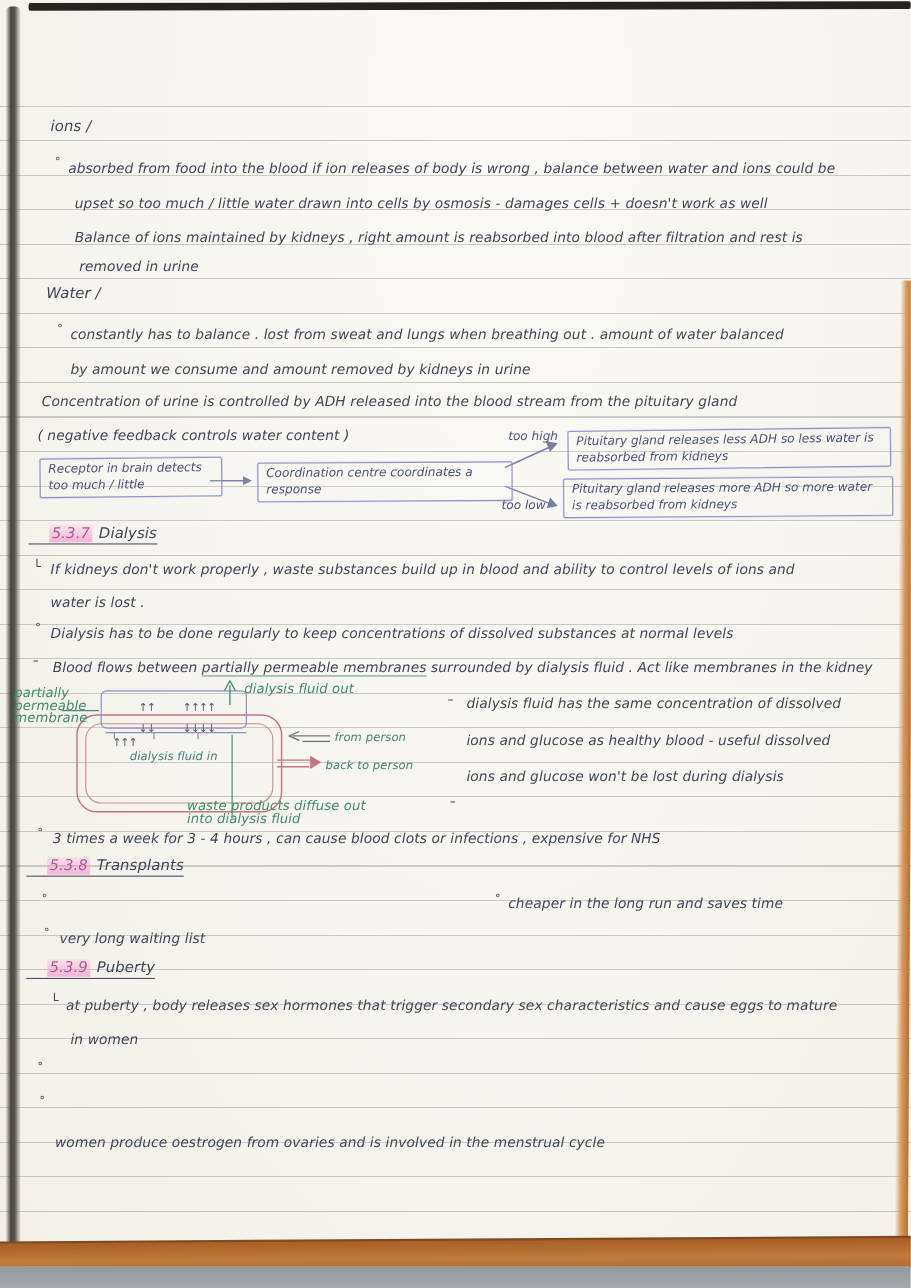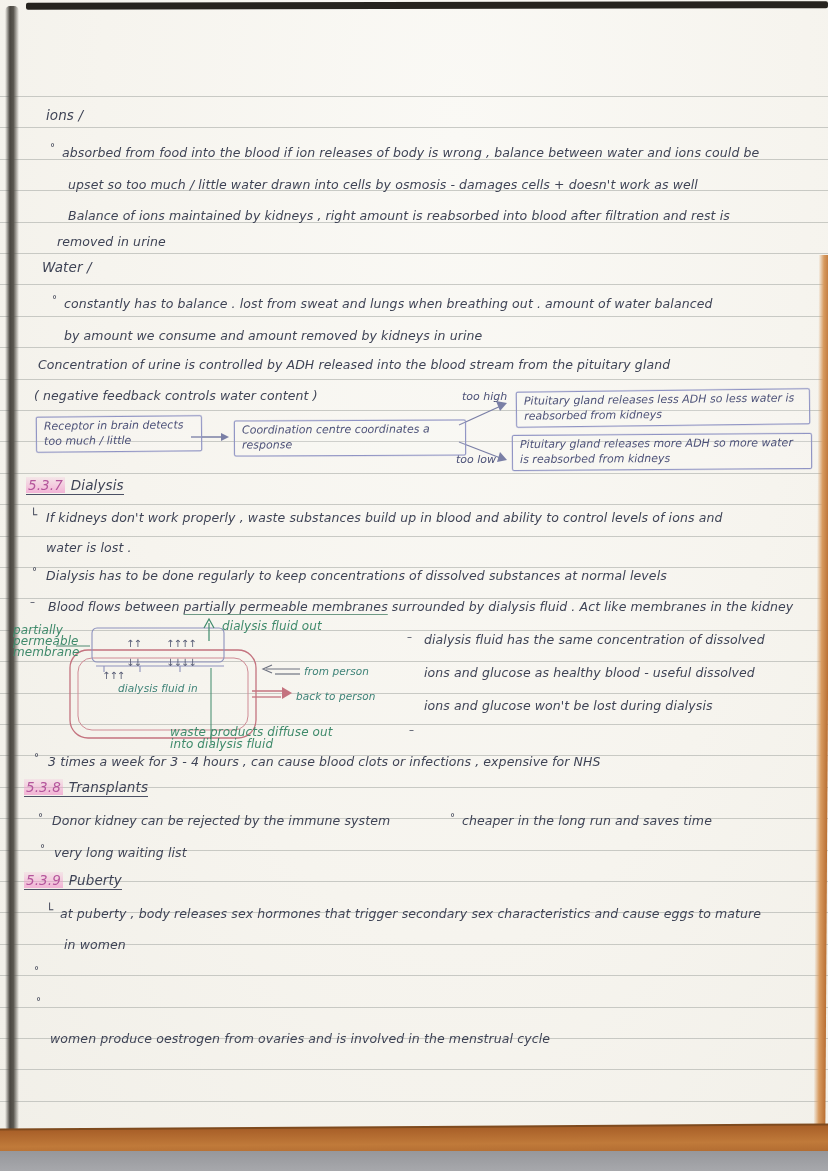--- a/index.html
+++ b/index.html
@@ -18,21 +18,21 @@
   .table-line{position:absolute;left:0;right:0;top:1126px;height:3px;background:#7e4a1e;transform:rotate(-.35deg);}
   .table-orange{position:absolute;left:-4px;right:-4px;top:1128px;height:27px;transform:rotate(-.35deg);
                 background:linear-gradient(to bottom,#a85f28,#c07a3a 60%,#b06a30);}
   .table-grey{position:absolute;left:0;right:0;top:1151px;height:20px;background:linear-gradient(to bottom,#96979b,#a7a8ac);}
 
   .hw{position:absolute;font:italic 12.5px "DejaVu Sans",sans-serif;color:#3f4456;
       letter-spacing:.1px;white-space:nowrap;line-height:16px;}
   .head{font-size:13.5px;}
   .uline{border-bottom:1.2px solid #4b5064;padding-bottom:1px;}
   .secnum{color:#b5569c;background:linear-gradient(rgba(242,158,206,.15),rgba(242,158,206,.75));
-          padding:0 2px;margin-right:6px;}
+          padding:0 2px;margin-right:6px;margin-left:19px;}
   .mark{font-size:10px;color:#3f4456;}
   .hook{font-size:12px;}
   .green{color:#3f8a6b;font-size:12px;}
   .teal{color:#3d8277;font-size:10.5px;}
   .tiny{font-size:10px;letter-spacing:-1px;color:#565b74;}
   .fbox{position:absolute;border:1px solid #9094c4;border-radius:2px;padding:2px 7px;
         font:italic 11px "DejaVu Sans",sans-serif;color:#4c5178;line-height:1.35;
         white-space:normal;background:rgba(255,255,255,.12);
         box-shadow:0 0 0 .5px rgba(144,148,196,.35);}
   .fl{position:absolute;font:italic 11px "DejaVu Sans",sans-serif;color:#4c5178;white-space:nowrap;}
@@ -82,21 +82,21 @@
           <path d="M300 674 H 275"></path>
       </g>
     </g>
   </svg>
 
   <div class="hw head" style="left:46px;top:107px">ions /</div>
   <span class="hw mark" style="left:50px;top:140px">°</span>
   <div class="hw" style="left:62px;top:145px">absorbed  from food  into the blood     if ion releases  of body  is wrong ,  balance between  water and  ions   could be</div>
   <div class="hw" style="left:68px;top:177px">upset   so  too much / little    water drawn  into cells   by  osmosis    - damages cells + doesn't work   as well</div>
   <div class="hw" style="left:68px;top:208px">Balance of  ions  maintained   by  kidneys  ,  right  amount  is reabsorbed   into blood  after  filtration   and rest is</div>
-  <div class="hw" style="left:57px;top:234px">removed   in urine</div>
+  <div class="hw" style="left:72px;top:234px">removed   in urine</div>
 
   <div class="hw head" style="left:42px;top:259px">Water /</div>
   <span class="hw mark" style="left:52px;top:292px">°</span>
   <div class="hw" style="left:64px;top:296px">constantly   has  to balance .   lost from sweat   and  lungs   when breathing  out  .  amount of  water balanced</div>
   <div class="hw" style="left:64px;top:328px">by  amount   we  consume    and  amount   removed    by   kidneys    in  urine</div>
   <div class="hw" style="left:38px;top:357px">Concentration  of   urine    is  controlled  by   ADH   released  into   the  blood stream   from   the   pituitary    gland</div>
   <div class="hw" style="left:34px;top:388px">( negative  feedback   controls    water  content )</div>
 
   <div class="fbox" style="left:36px;top:416px;width:150px;transform:rotate(-.6deg)">Receptor in brain detects too much / little</div>
   <div class="fbox" style="left:234px;top:420px;width:216px;transform:rotate(-.3deg)">Coordination centre  coordinates a  response</div>
@@ -137,21 +137,20 @@
   <div class="hw" style="left:424px;top:698px">ions  and   glucose   won't   be   lost   during   dialysis</div>
   <span class="hw mark" style="left:409px;top:722px">–</span>
 
   <span class="hw mark" style="left:34px;top:750px">°</span>
   <div class="hw" style="left:48px;top:754px">3 times  a   week  for  3 - 4 hours  ,   can cause  blood  clots  or  infections ,   expensive  for  NHS</div>
 
   <div class="hw head" style="left:24px;top:779px">
     <span class="uline"><span class="secnum">5.3.8</span><span>Transplants</span></span>
   </div>
   <span class="hw mark" style="left:38px;top:810px">°</span>
-  <div class="hw" style="left:52px;top:813px">Donor   kidney   can  be   rejected    by  the  immune   system</div>
   <span class="hw mark" style="left:450px;top:810px">°</span>
   <div class="hw" style="left:462px;top:813px">cheaper    in  the  long  run   and  saves  time</div>
   <span class="hw mark" style="left:40px;top:841px">°</span>
   <div class="hw" style="left:54px;top:845px">very  long   waiting   list</div>
 
   <div class="hw head" style="left:24px;top:872px">
     <span class="uline"><span class="secnum">5.3.9</span><span>Puberty</span></span>
   </div>
   <span class="hw hook" style="left:46px;top:902px">└</span>
   <div class="hw" style="left:60px;top:906px">at  puberty ,   body  releases  sex  hormones   that   trigger    secondary   sex   characteristics    and   cause  eggs   to  mature</div>

